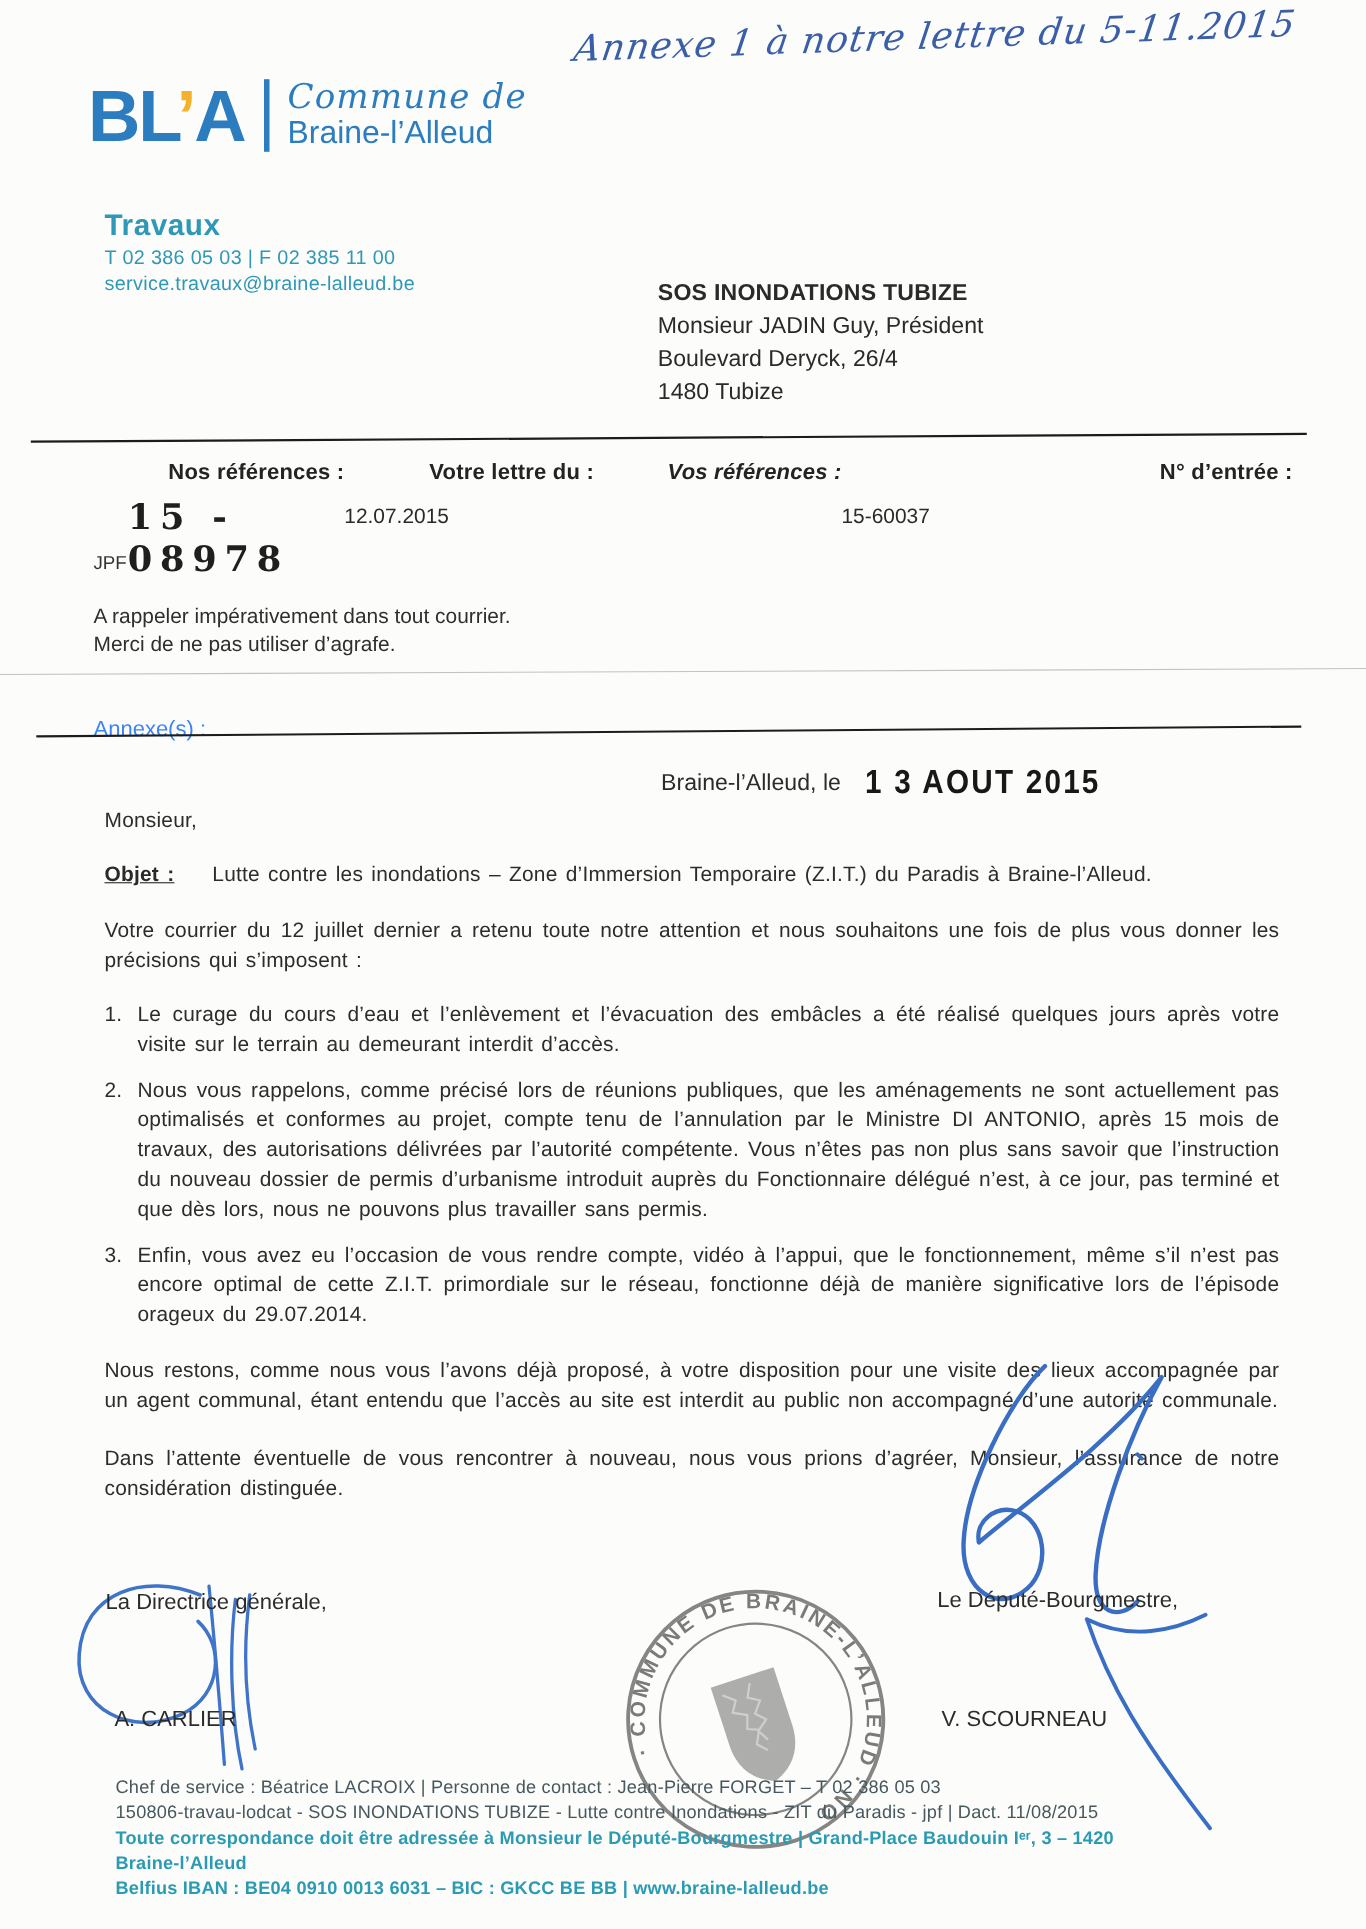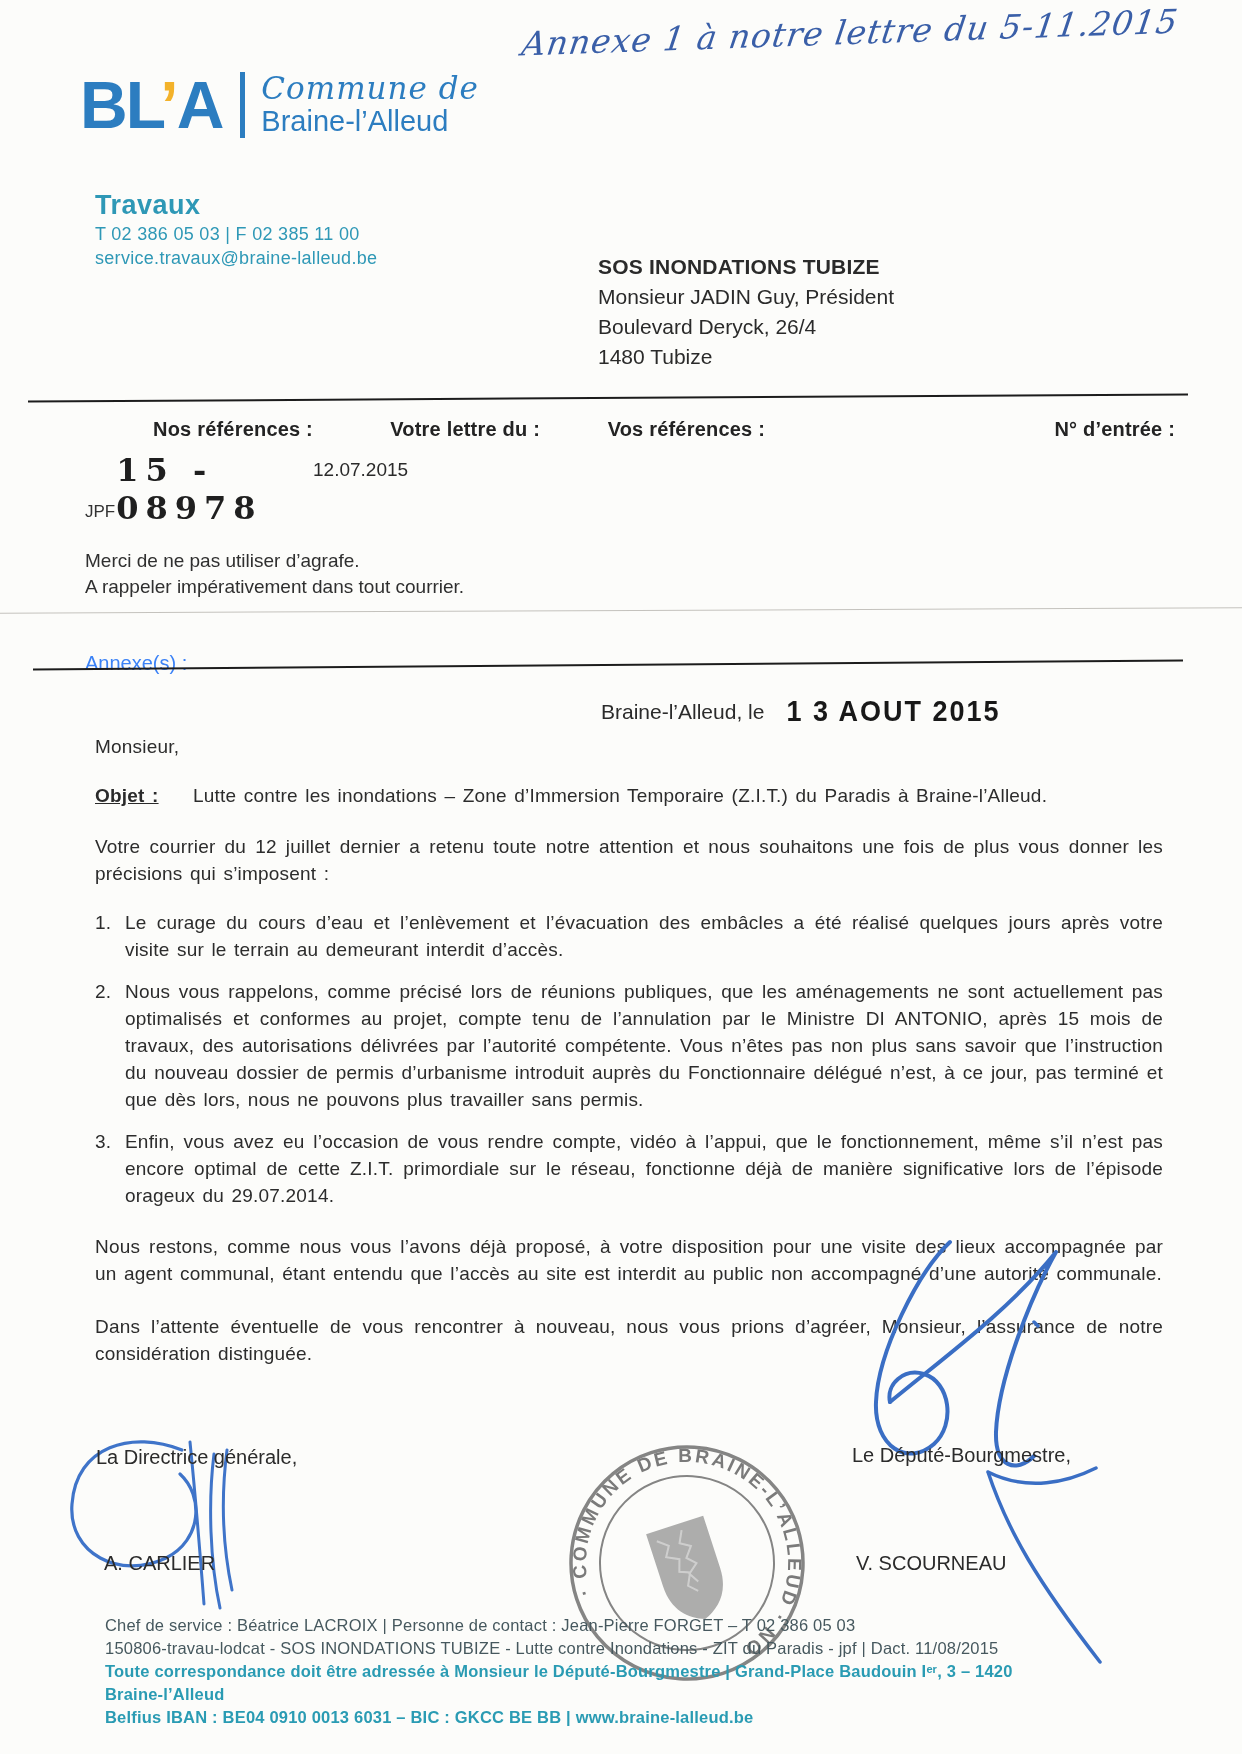--- a/index.html
+++ b/index.html
@@ -36,21 +36,21 @@
 
   
   .rule{position:absolute; height:2px; background:#1c1c1c;}
   .rule-1{top:397px; left:28px; width:1160px; transform:rotate(-0.35deg);}
   .rule-2{top:664px; left:33px; width:1150px; transform:rotate(-0.45deg);}
   .crease{position:absolute; top:610px; left:0px; width:1242px; height:1px; background:#c4c2bd; transform:rotate(-0.25deg);}
 
   
   .refs{position:absolute; top:418px; left:85px; display:flex; width:1090px;}
   .ref-col{display:flex; flex-direction:column;}
-  .ref-col.c1{width:228px;} .ref-col.c2{width:227px;} .ref-col.c3{width:225px;} .ref-col.c4{flex:1;}
+  .ref-col.c1{width:228px;} .ref-col.c2{width:227px;} .ref-col.c3{width:225px;font-style:italic;} .ref-col.c4{flex:1;}
   .ref-label{font-size:20px; font-weight:bold; color:#232323; letter-spacing:0.2px;text-align:right;}
   .ref-value{font-size:19px; margin-top:18px; color:#2a2a2a;}
   .ref-ours{display:flex; align-items:flex-end; margin-top:10px;}
   .ref-prefix{font-size:17px; padding-bottom:5px; color:#333;}
   .stamp-number{
     font-family:"DejaVu Serif", serif; font-weight:bold; font-size:32px;
     letter-spacing:7px; color:#1f1f1f; margin-left:1px;
   }
   .refs-note{position:absolute; top:548px; left:85px; font-size:19px; line-height:26px; color:#2f2f2f;}
   .annexes{position:absolute; top:652px; left:85px; font-size:20px; color:#3b82f6;}
@@ -142,26 +142,27 @@
     <div class="ref-col c2">
       <div class="ref-label">Votre lettre du :</div>
       <div class="ref-value">12.07.2015</div>
     </div>
     <div class="ref-col c3">
       <div class="ref-label">Vos références :</div>
       <div class="ref-value"></div>
     </div>
     <div class="ref-col c4">
       <div class="ref-label">N° d’entrée :</div>
+      <div class="ref-value">15-60037</div>
     </div>
   </div>
 
   <div class="refs-note">
+    <div>A rappeler impérativement dans tout courrier.</div>
     <div>Merci de ne pas utiliser d’agrafe.</div>
-    <div>A rappeler impérativement dans tout courrier.</div>
   </div>
 
   <div class="crease"></div>
   <div class="annexes">Annexe(s) :</div>
   <div class="rule rule-2"></div>
 
   <div class="dateline">
     <span class="prefix">Braine-l’Alleud, le</span>
     <span class="date-stamp">1 3  AOUT  2015</span>
   </div>

